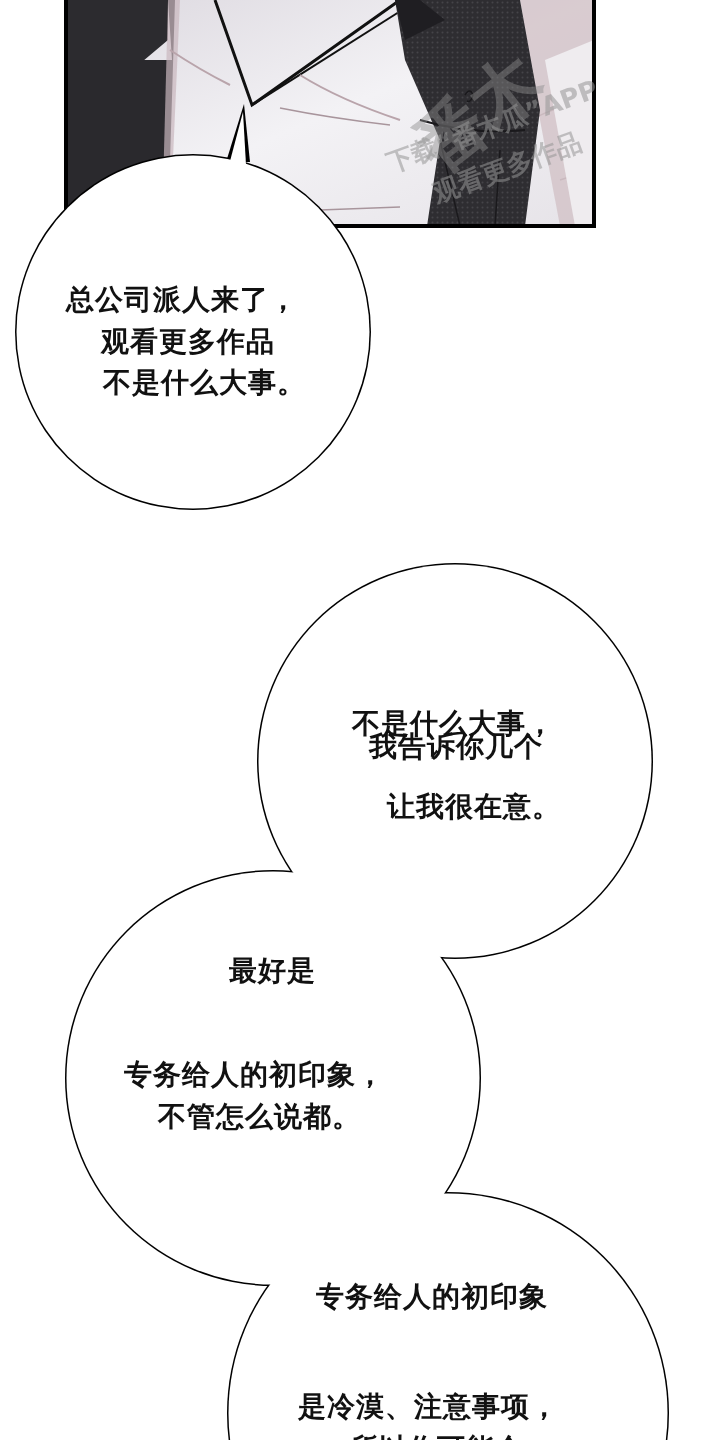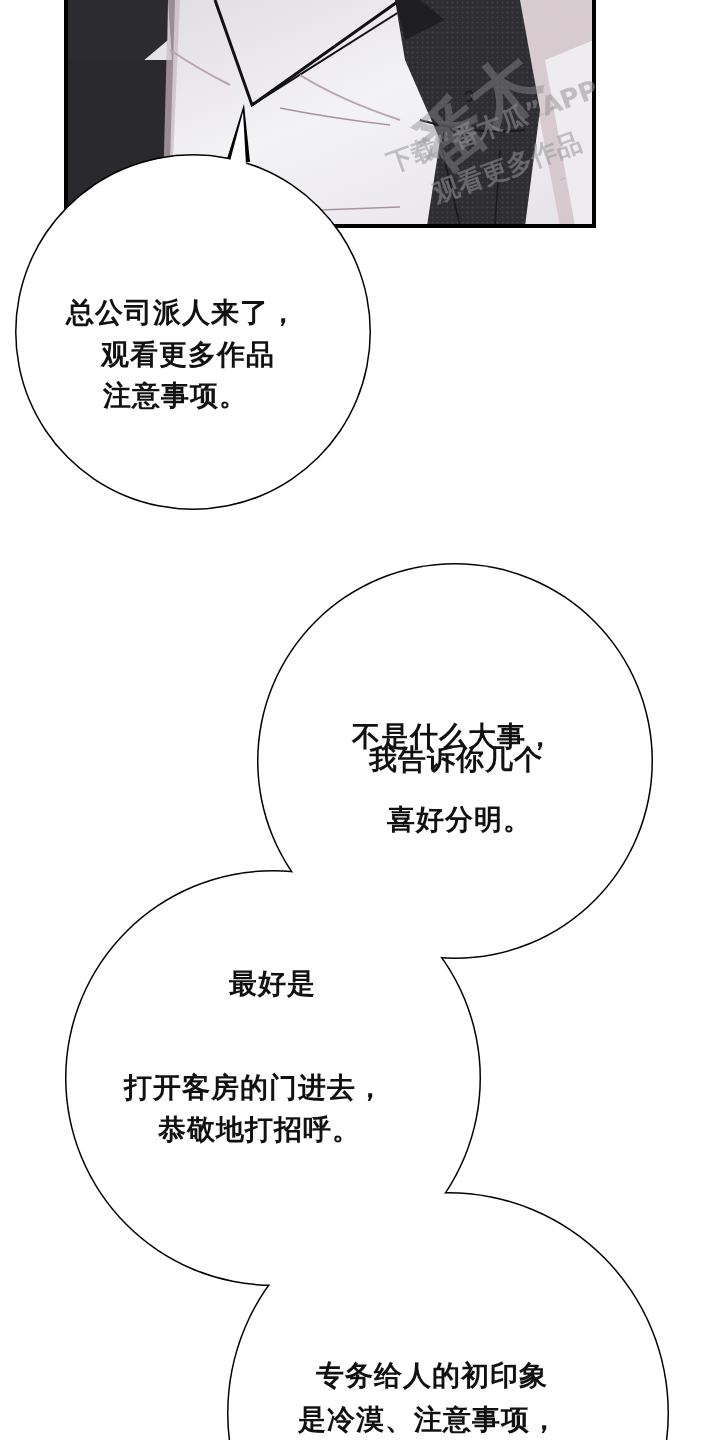--- a/index.html
+++ b/index.html
@@ -1,21 +1,21 @@
 <!DOCTYPE html>
 <html><head>
   <meta charset="utf-8">
   <style>
     html, body { margin: 0; padding: 0; background: #ffffff; }
     body { width: 720px; height: 1440px; position: relative; overflow: hidden;
            font-family: "DejaVu Sans", "Liberation Sans", sans-serif; }
     #stage { position: absolute; left: 0; top: 0; width: 720px; height: 1440px; }
     .line { position: absolute; white-space: nowrap; font-size: 28px; font-weight: bold;
             color: #111111; letter-spacing: 1px; line-height: 34px;
-            font-family: "DejaVu Sans", "Liberation Sans", sans-serif; margin-top: 13px; }
+            font-family: "DejaVu Sans", "Liberation Sans", sans-serif; }
     .wm { position: absolute; white-space: nowrap; color: rgba(150,150,150,0.55);
           font-weight: bold; font-family: "DejaVu Sans", sans-serif;
           transform-origin: left top; }
   </style>
 </head>
 <body>
 
 <div id="stage">
 
   <svg width="720" height="1440" viewBox="0 0 720 1440" style="position:absolute;left:0;top:0">
@@ -80,34 +80,34 @@
     </g>
   </svg>
 
   <div class="wm" style="left:395px;top:120px;font-size:70px;transform:rotate(-38deg);color:rgba(140,140,140,0.45);">番木</div>
   <div class="wm" style="left:382px;top:148px;font-size:26px;transform:rotate(-20deg);">下载“番木瓜”APP</div>
   <div class="wm" style="left:428px;top:178px;font-size:26px;transform:rotate(-20deg);">观看更多作品</div>
 
   <div>
     <div class="line" style="left:66px;top:283px;">总公司派人来了，</div>
     <div class="line" style="left:101px;top:325px;">观看更多作品</div>
-    <div class="line" style="left:103px;top:366px;">注意事项。</div>
+    <div class="line" style="left:103px;top:366px;">不是什么大事。</div>
   </div>
 
   <div>
     <div class="line" style="left:352px;top:707px;">不是什么大事，</div>
     <div class="line" style="left:369px;top:730px;">我告诉你几个</div>
-    <div class="line" style="left:387px;top:790px;">喜好分明。</div>
+    <div class="line" style="left:387px;top:790px;">让我很在意。</div>
   </div>
 
   <div>
     <div class="line" style="left:229px;top:954px;">最好是</div>
-    <div class="line" style="left:124px;top:1058px;">打开客房的门进去，</div>
-    <div class="line" style="left:158px;top:1100px;">恭敬地打招呼。</div>
+    <div class="line" style="left:124px;top:1058px;">专务给人的初印象，</div>
+    <div class="line" style="left:158px;top:1100px;">不管怎么说都。</div>
   </div>
 
   <div>
-    <div class="line" style="left:316px;top:1346px;">专务给人的初印象</div>
+    <div class="line" style="left:316px;top:1280px;">专务给人的初印象</div>
     <div class="line" style="left:298px;top:1390px;">是冷漠、注意事项，</div>
     <div class="line" style="left:350px;top:1432px;">所以你可能会</div>
   </div>
 
 </div>
 
 </body></html>

